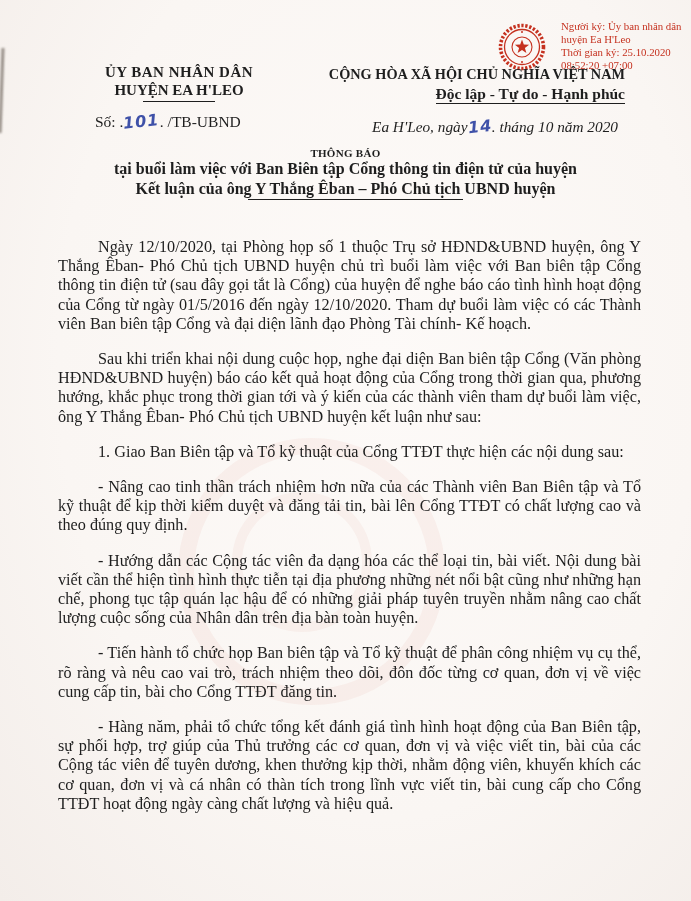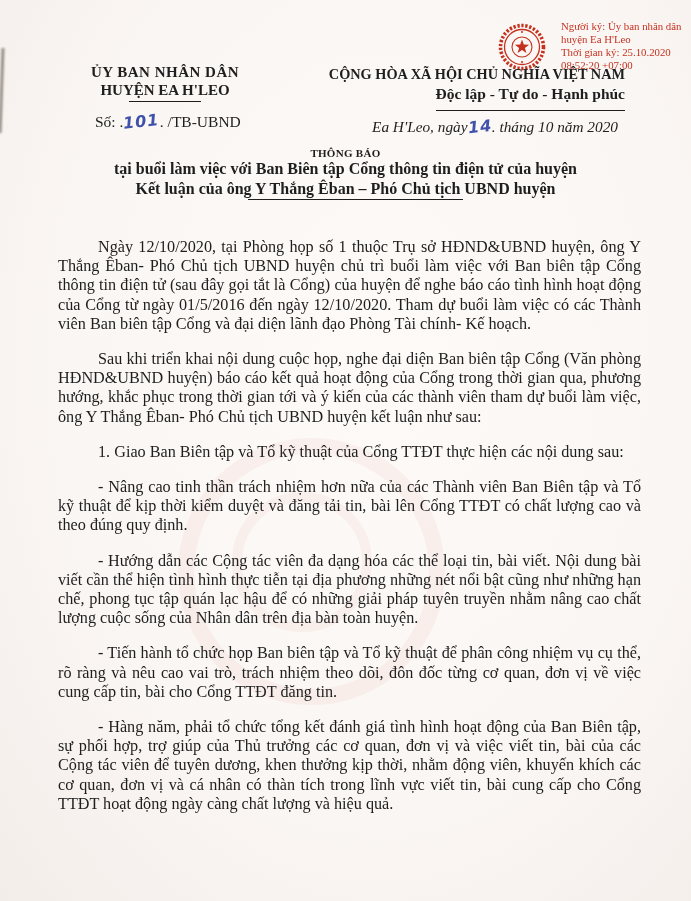--- a/index.html
+++ b/index.html
@@ -24,28 +24,28 @@
   }
   .watermark::after{
     content:"";position:absolute;left:38px;top:38px;width:120px;height:120px;
     border:10px solid rgba(196,70,52,.05);border-radius:50%;
   }
   
   .sig-stamp{position:absolute;left:497px;top:20px;display:flex;align-items:flex-start;}
   .sig-seal{flex:0 0 auto;margin-top:2px;}
   .sig-text{font-size:10.8px;line-height:13px;color:#c5311f;margin-left:14px;white-space:nowrap;}
   
-  .org-block{position:absolute;left:37px;top:64px;width:256px;text-align:center;font-weight:bold;}
+  .org-block{position:absolute;left:51px;top:64px;width:256px;text-align:center;font-weight:bold;}
   .org-line1{font-size:15px;letter-spacing:.5px;}
   .org-line2{font-size:15px;margin-top:1px;}
   .org-rule{width:72px;border-bottom:1.4px solid #1e1e1e;margin:2px auto 0;}
   .doc-number{position:absolute;left:95px;top:112px;font-size:15.5px;}
   .national-block{position:absolute;left:295px;top:66px;width:330px;text-align:right;font-weight:bold;}
   .national-line1{font-size:14.3px;}
-  .national-line2{font-size:15.5px;display:inline-block;border-bottom:1.6px solid #1e1e1e;padding-bottom:7px;margin-top:2px;}
+  .national-line2{font-size:15.5px;display:inline-block;border-bottom:1.6px solid #1e1e1e;padding-bottom:0;margin-top:2px;}
   .dateline{position:absolute;left:330px;top:117px;width:330px;text-align:center;font-style:italic;font-size:15.3px;}
   .handwrite{
     font-family:"DejaVu Sans",sans-serif;font-style:italic;font-weight:bold;
     color:#3f51a8;font-size:16px;display:inline-block;transform:rotate(-6deg);
     letter-spacing:1px;
   }
   
   .title-block{position:absolute;left:0;top:147px;width:691px;text-align:center;font-weight:bold;}
   .doc-type{font-size:11px;letter-spacing:.3px;}
   .subtitle{font-size:16px;line-height:20px;}

